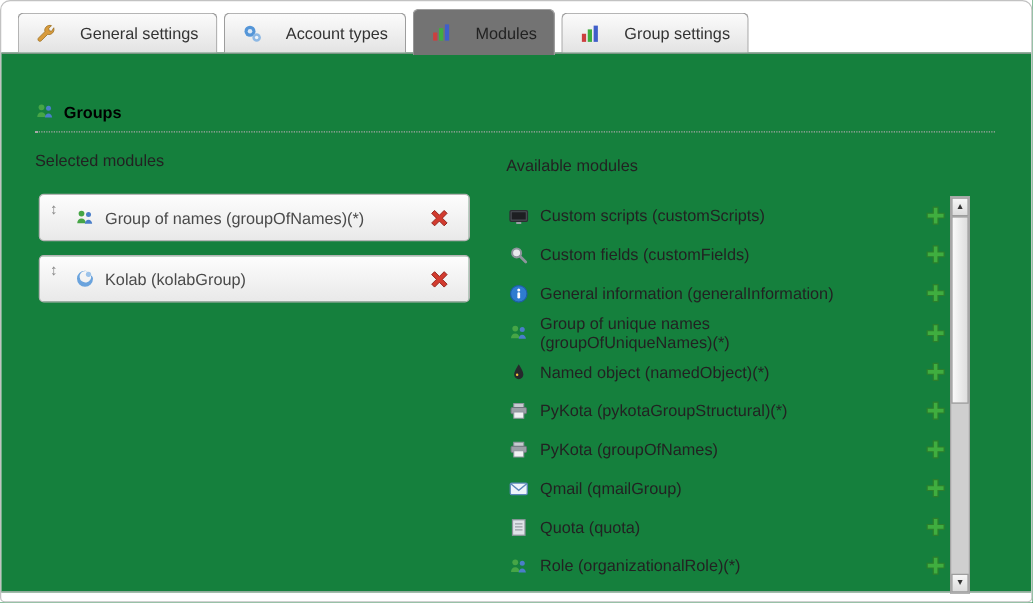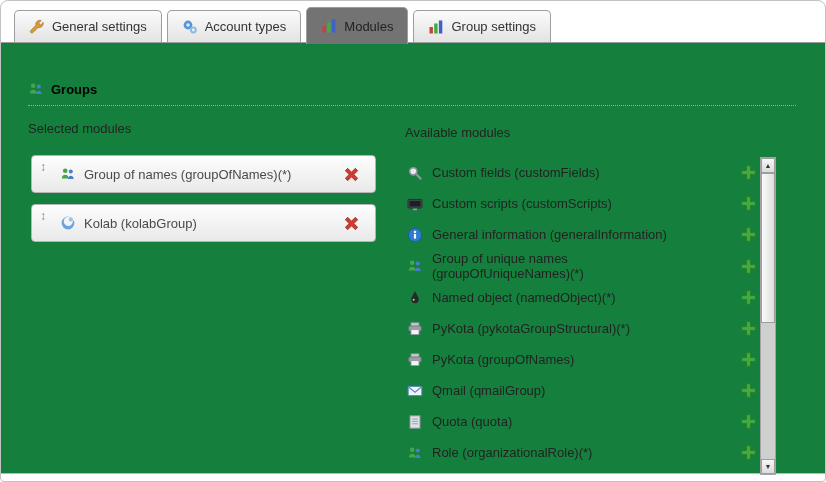--- a/index.html
+++ b/index.html
@@ -11,21 +11,21 @@
   .window {
     position:absolute; inset:0; background:#ffffff;
     border:1px solid #c2c2c2; border-radius:8px 8px 4px 4px; overflow:hidden;
   }
   
   .tabbar {
     position:absolute; top:0; left:13px; height:41px; z-index:3;
     display:flex; align-items:flex-end; gap:5px;
   }
   .tab {
-    display:flex; align-items:center; gap:7px;
+    display:flex; align-items:center; gap:19px;
     height:32px; padding:0 14px;
     background:linear-gradient(#fbfbfb,#e3e3e3);
     border:1px solid #9d9d9d; border-bottom:none;
     border-radius:5px 5px 0 0; color:#333; cursor:pointer; white-space:nowrap;
   }
   .tab.active {
     background:#737373; height:37px; margin-bottom:-2px; z-index:4; color:#222;
   }
   .tab .icon { width:16px; height:16px; display:inline-block; }
   
@@ -193,41 +193,41 @@
         </button>
       </div>
 
     </div>
 
     <div class="avail-list">
 
       <div class="avail-row">
         <span class="icon">
           <svg width="16" height="16" viewBox="0 0 16 16">
-              <circle cx="6.3" cy="6.3" r="3.6" fill="#e8eaed" stroke="#8e959d" stroke-width="1.6"></circle>
-              <line x1="9" y1="9" x2="13.6" y2="13.6" stroke="#8e959d" stroke-width="2.2" stroke-linecap="round"></line>
-            </svg>
-        </span>
-        <span class="avail-label">Custom fields (customFields)</span>
-        <button class="add-btn">
-          <svg width="17" height="17" viewBox="0 0 16 16">
-              <path d="M6.2 1.6h3.6v4.6h4.6v3.6H9.8v4.6H6.2V9.8H1.6V6.2h4.6z" fill="#3fae3f" stroke="#2c7f2c" stroke-width="0.9"></path>
-            </svg>
-        </button>
-      </div>
-
-      <div class="avail-row">
-        <span class="icon">
-          <svg width="16" height="16" viewBox="0 0 16 16">
               <rect x="1" y="3.4" width="14" height="8.6" rx="1" fill="#4a4f55" stroke="#2b2e32"></rect>
               <rect x="2.4" y="4.8" width="11.2" height="5.8" fill="#1d1f22"></rect>
               <rect x="6" y="12.6" width="4" height="1.6" fill="#9aa0a6"></rect>
             </svg>
         </span>
         <span class="avail-label">Custom scripts (customScripts)</span>
+        <button class="add-btn">
+          <svg width="17" height="17" viewBox="0 0 16 16">
+              <path d="M6.2 1.6h3.6v4.6h4.6v3.6H9.8v4.6H6.2V9.8H1.6V6.2h4.6z" fill="#3fae3f" stroke="#2c7f2c" stroke-width="0.9"></path>
+            </svg>
+        </button>
+      </div>
+
+      <div class="avail-row">
+        <span class="icon">
+          <svg width="16" height="16" viewBox="0 0 16 16">
+              <circle cx="6.3" cy="6.3" r="3.6" fill="#e8eaed" stroke="#8e959d" stroke-width="1.6"></circle>
+              <line x1="9" y1="9" x2="13.6" y2="13.6" stroke="#8e959d" stroke-width="2.2" stroke-linecap="round"></line>
+            </svg>
+        </span>
+        <span class="avail-label">Custom fields (customFields)</span>
         <button class="add-btn">
           <svg width="17" height="17" viewBox="0 0 16 16">
               <path d="M6.2 1.6h3.6v4.6h4.6v3.6H9.8v4.6H6.2V9.8H1.6V6.2h4.6z" fill="#3fae3f" stroke="#2c7f2c" stroke-width="0.9"></path>
             </svg>
         </button>
       </div>
 
       <div class="avail-row">
         <span class="icon">
           <svg width="16" height="16" viewBox="0 0 16 16">

